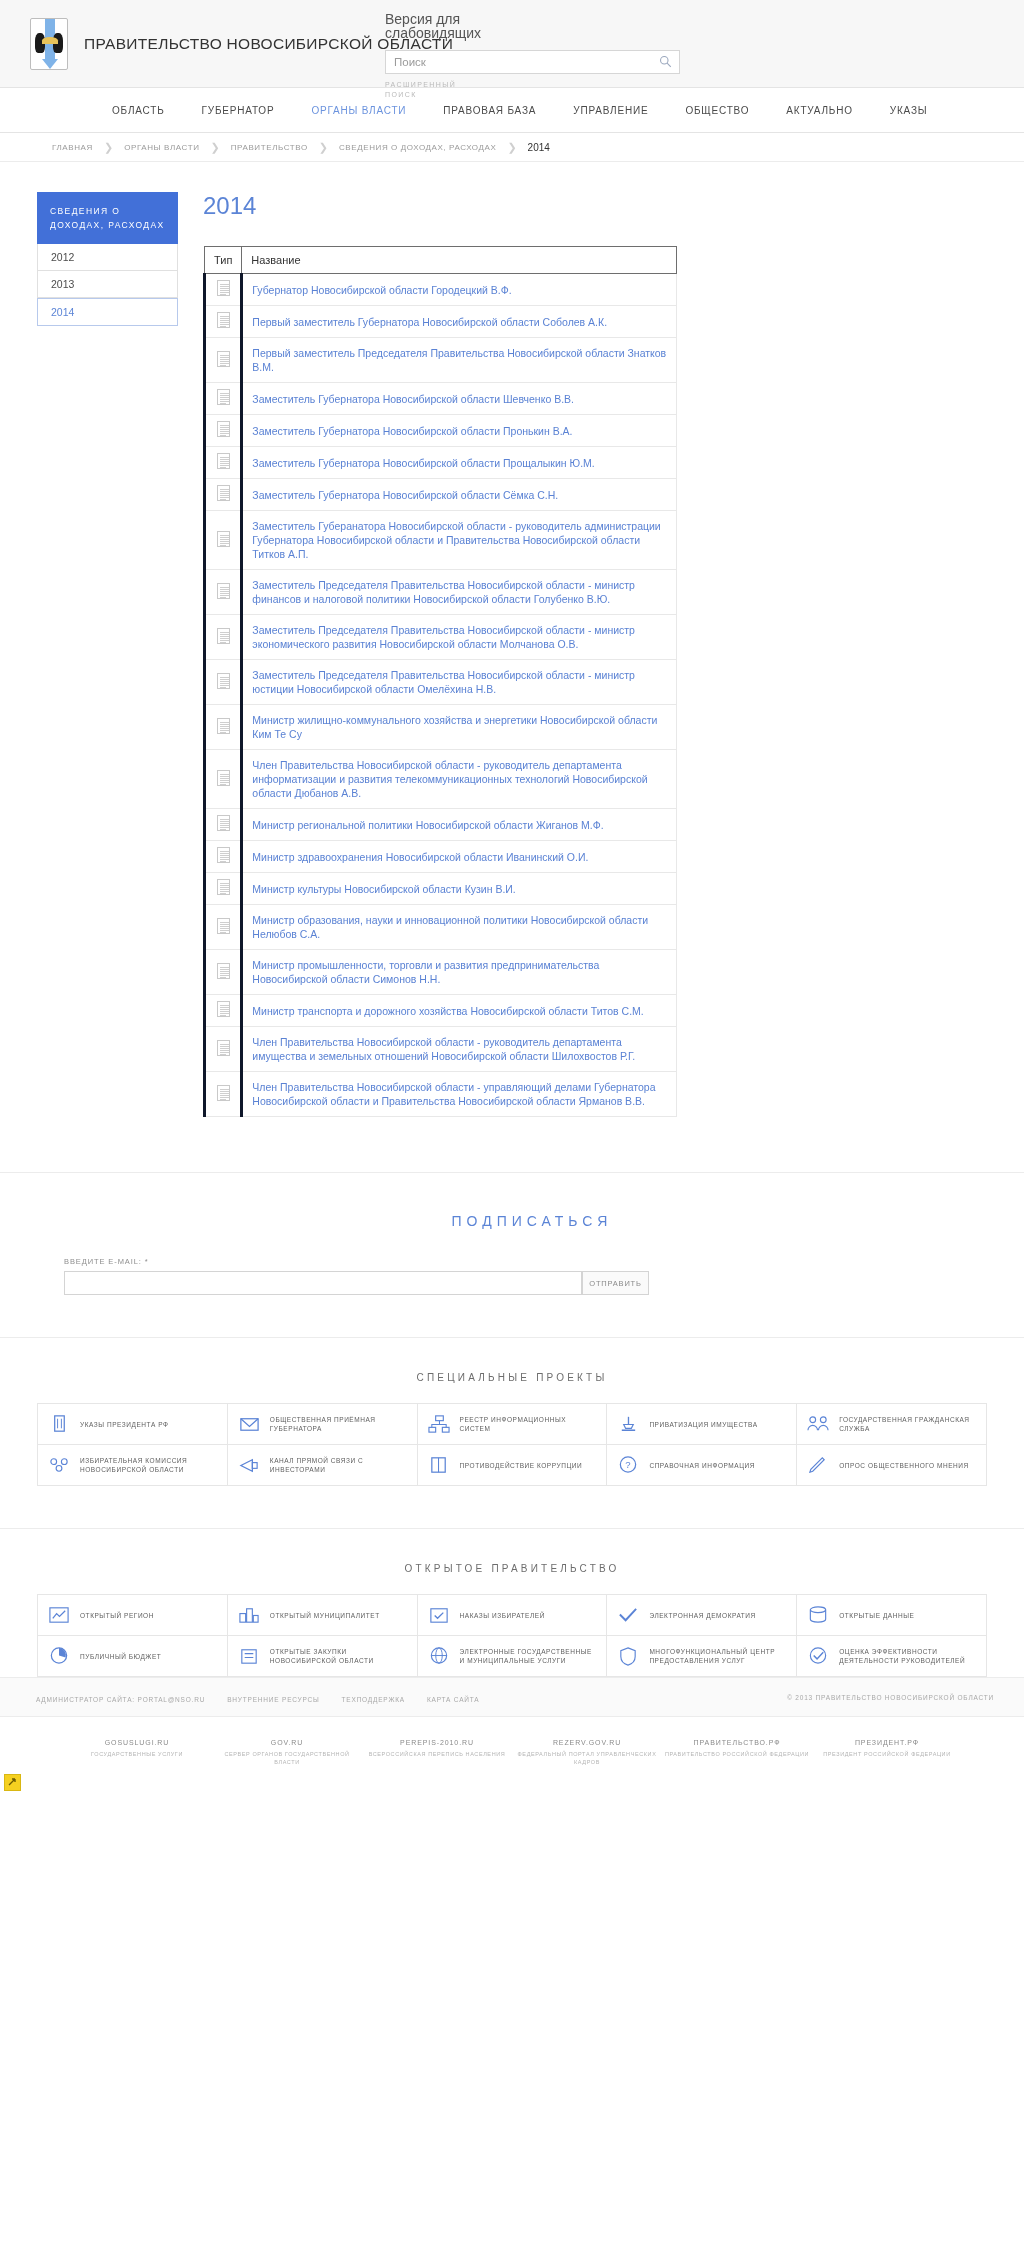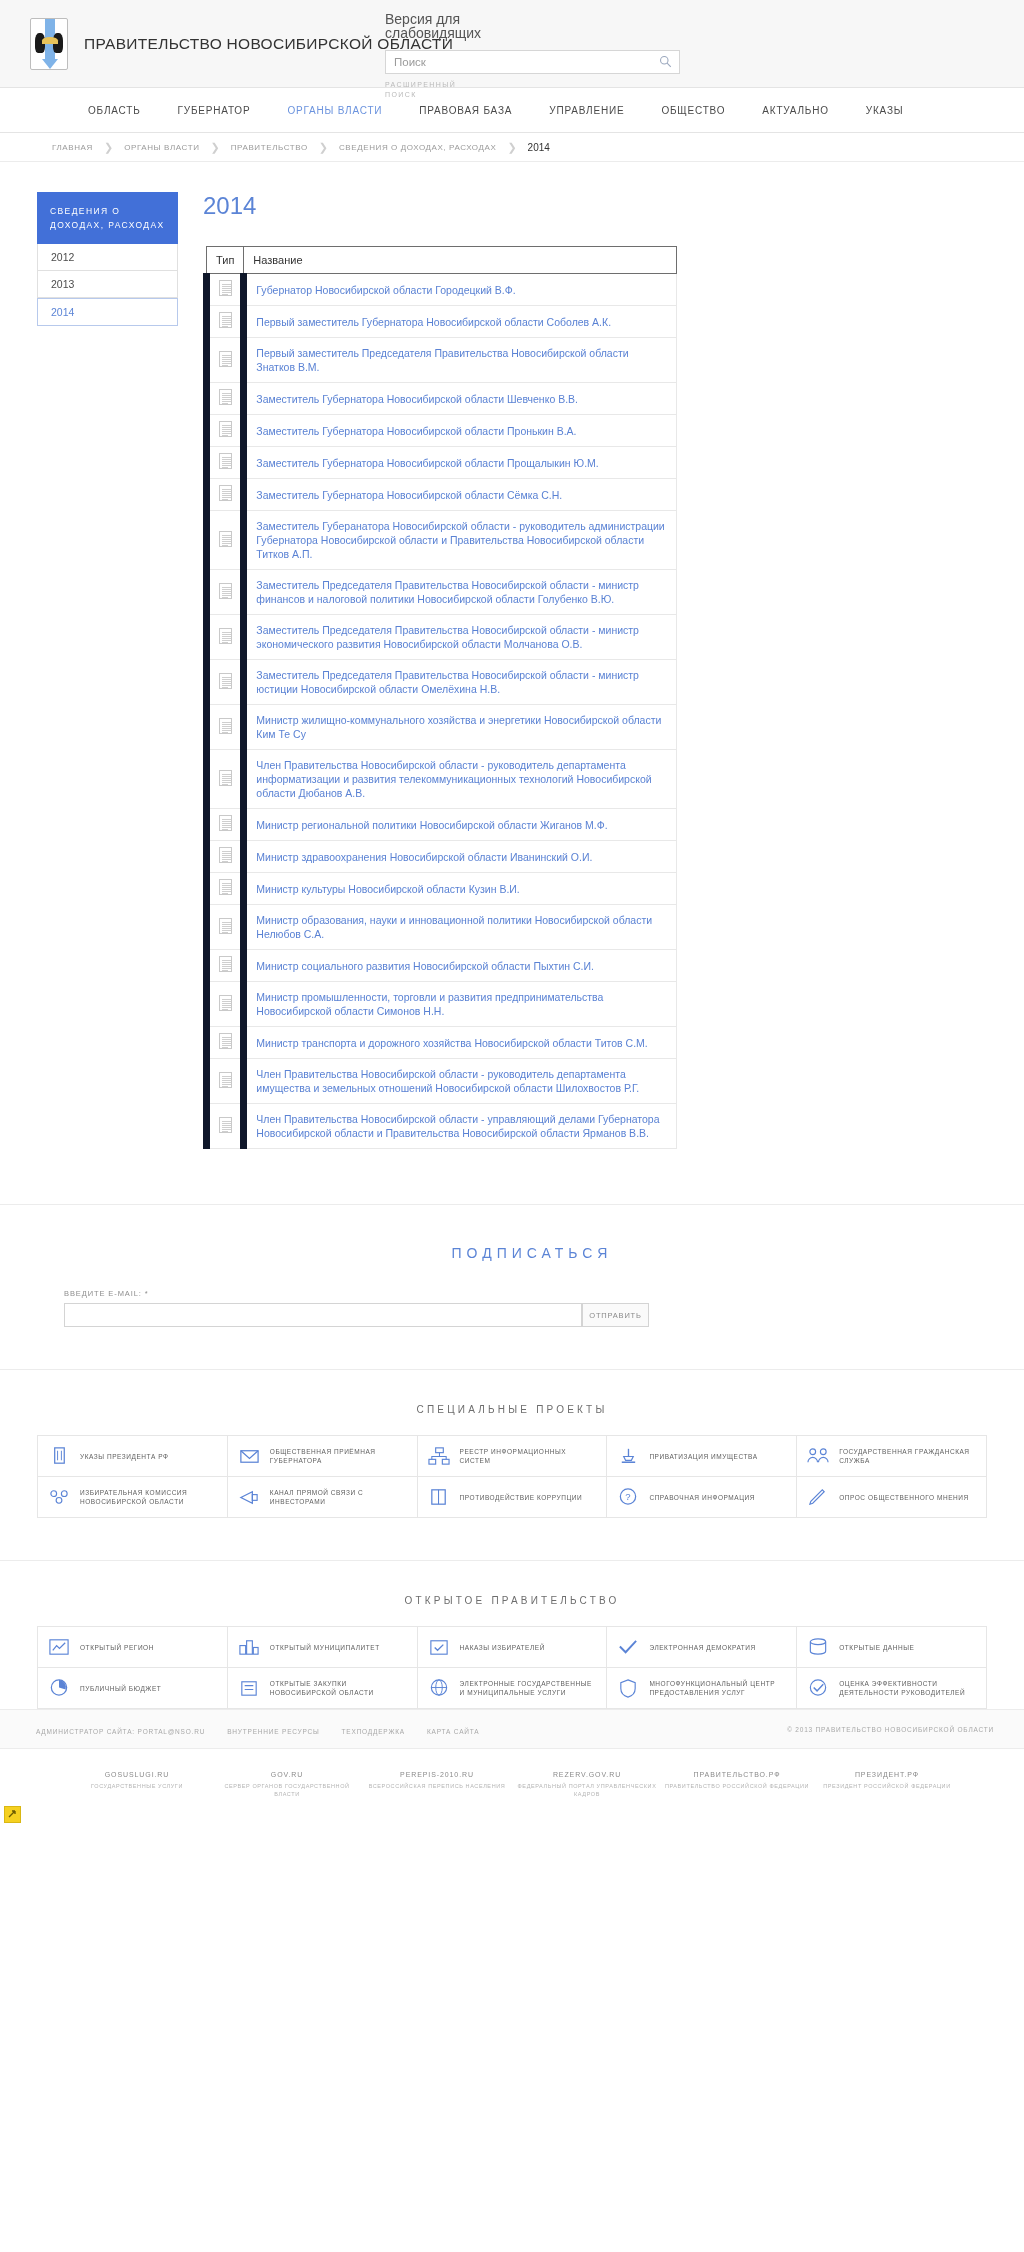--- a/index.html
+++ b/index.html
@@ -51,21 +51,21 @@
     border: 0; outline: 0; height: 22px; width: 255px; padding-left: 8px;
     font-size: 11.5px; color: #444; font-family: "Liberation Sans", sans-serif; background: transparent;
   }
   .search-box input::placeholder { color: #9b9b9b; }
   .search-ico { position: absolute; right: 7px; top: 4px; width: 13px; height: 13px; }
   .adv-search { margin-top: 6px; font-size: 7px; letter-spacing: 1.4px; color: #b9b9b9; line-height: 10px; }
 
   
   .nav {
     height: 45px; background: #fff; border-bottom: 1px solid #e4e4e4;
-    display: flex; align-items: center; padding-left: 88px;
+    display: flex; align-items: center; padding-left: 112px;
   }
   .nav a {
     font-size: 10px; letter-spacing: .8px; color: #4a4a4a; text-decoration: none;
     margin-right: 37px; white-space: nowrap;
   }
   .nav a.active { color: #6b93de; }
 
   
   .crumbs {
     height: 29px; display: flex; align-items: center; padding-left: 52px;
@@ -91,21 +91,21 @@
   .main { margin-left: 25px; width: 680px; }
   .page-title { font-size: 24px; color: #5b84d6; font-weight: 400; margin-bottom: 26px; }
 
   table.decl { border-collapse: collapse; width: 474px; }
   table.decl th {
     border: 1px solid #6e6e6e; font-size: 11px; font-weight: 400; color: #333;
     text-align: left; padding: 7px 9px; background: #fff;
   }
   table.decl th.t-type { width: 32px; text-align: center; }
   table.decl td {
-    border-bottom: 1px solid #e8e8e8; border-left: 7px solid #0f172a; border-right: 1px solid #e8e8e8;
+    border-bottom: 1px solid #e8e8e8; border-left: 3px solid #0f172a; border-right: 1px solid #e8e8e8;
     padding: 8px 9px; font-size: 10.5px; color: #5a82d4; line-height: 14px; vertical-align: middle;
   }
   table.decl td.c-ico { width: 32px; text-align: center; padding: 6px 0; }
   .doc-ico { display: inline-block; width: 13px; height: 16px; border: 1px solid #c9c9c9; background: #fff; position: relative; }
   .doc-ico i { position: absolute; left: 2px; width: 9px; height: 1px; background: #cfcfcf; }
   .doc-ico i:nth-child(1){top:3px;} .doc-ico i:nth-child(2){top:5px;}
   .doc-ico i:nth-child(3){top:7px;} .doc-ico i:nth-child(4){top:9px;}
   .doc-ico i:nth-child(5){top:11px;} .doc-ico i:nth-child(6){top:13px;width:6px;}
 
   
@@ -304,24 +304,20 @@
             <tr>
               <td class="c-ico"><span class="doc-ico"><i></i><i></i><i></i><i></i><i></i><i></i></span></td>
               <td>Министр культуры Новосибирской области Кузин В.И.</td>
             </tr>
             <tr>
               <td class="c-ico"><span class="doc-ico"><i></i><i></i><i></i><i></i><i></i><i></i></span></td>
               <td>Министр образования, науки и инновационной политики Новосибирской области Нелюбов С.А.</td>
             </tr>
             <tr>
               <td class="c-ico"><span class="doc-ico"><i></i><i></i><i></i><i></i><i></i><i></i></span></td>
-              <td>Министр социального развития Новосибирской области Пыхтин С.И.</td>
-            </tr>
-            <tr>
-              <td class="c-ico"><span class="doc-ico"><i></i><i></i><i></i><i></i><i></i><i></i></span></td>
               <td>Министр промышленности, торговли и развития предпринимательства Новосибирской области Симонов Н.Н.</td>
             </tr>
             <tr>
               <td class="c-ico"><span class="doc-ico"><i></i><i></i><i></i><i></i><i></i><i></i></span></td>
               <td>Министр транспорта и дорожного хозяйства Новосибирской области Титов С.М.</td>
             </tr>
             <tr>
               <td class="c-ico"><span class="doc-ico"><i></i><i></i><i></i><i></i><i></i><i></i></span></td>
               <td>Член Правительства Новосибирской области - руководитель департамента имущества и земельных отношений Новосибирской области Шилохвостов Р.Г.</td>
             </tr>

